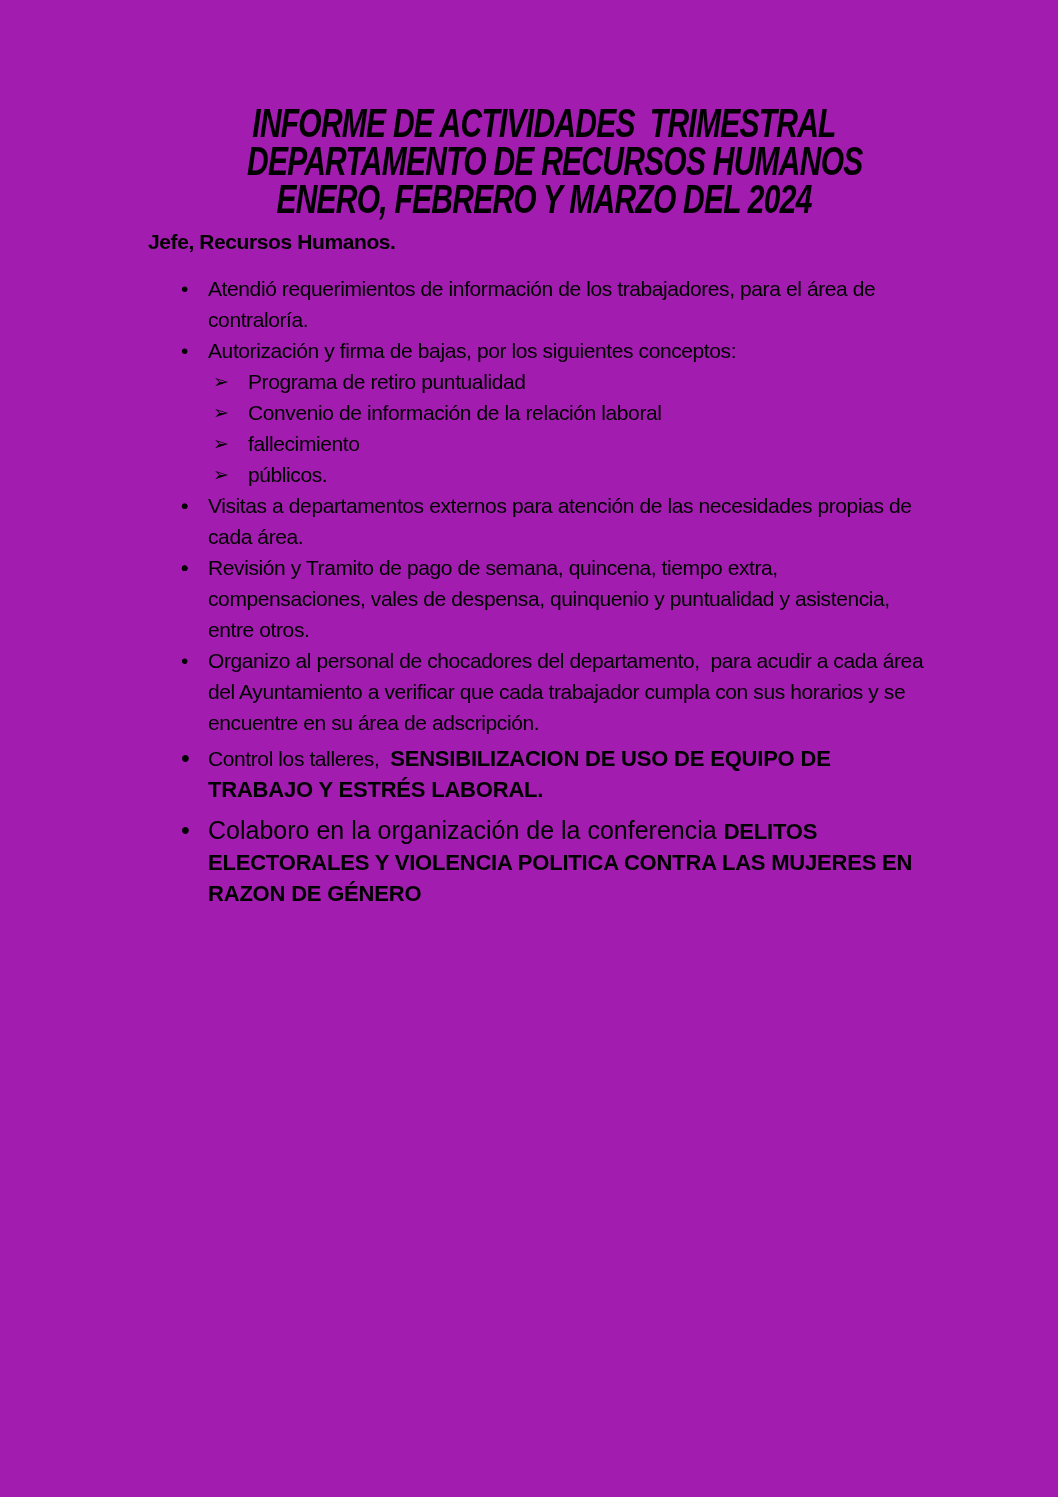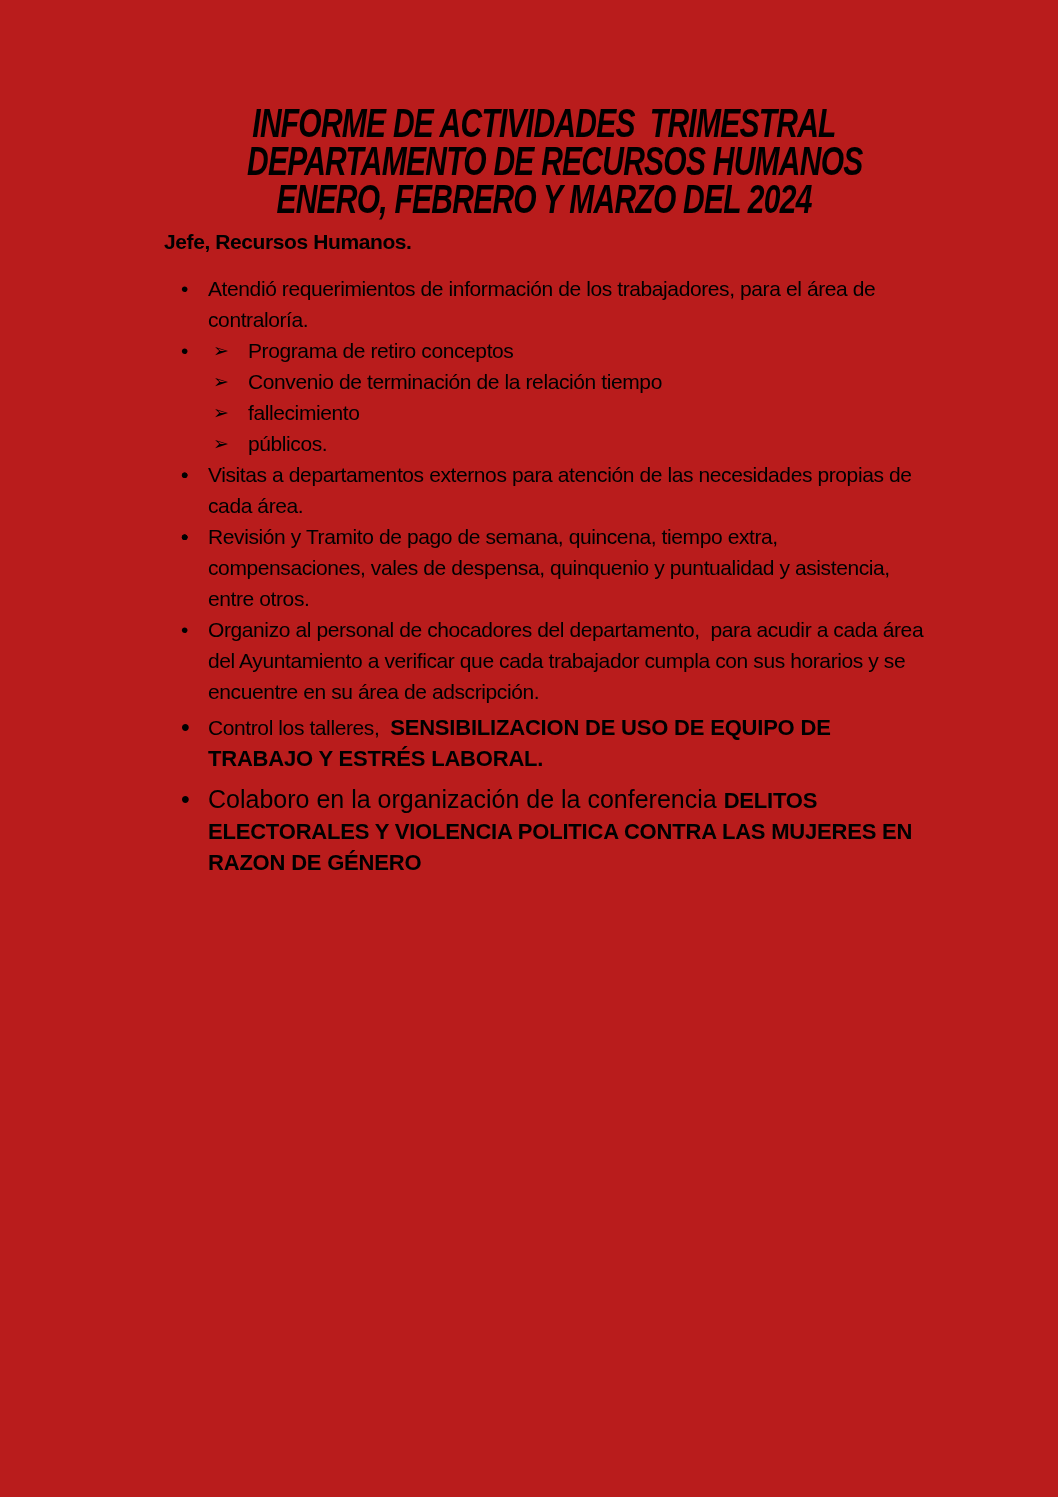--- a/index.html
+++ b/index.html
@@ -1,21 +1,21 @@
 <!DOCTYPE html>
 <html><head>
 <meta charset="utf-8">
 <style>
   html, body { margin: 0; padding: 0; background: #e8e8e8; }
   .page {
     position: relative;
     width: 1058px;
     height: 1497px;
     margin: 0 auto;
-    background: #b91c1c;
+    background: #a21caf;
     color: #000000;
     font-family: "Liberation Sans", "DejaVu Sans", sans-serif;
     overflow: hidden;
   }
   .content {
     position: absolute;
     left: 148px;
     top: 0;
     width: 792px;
   }
@@ -32,21 +32,21 @@
     transform-origin: 50% 50%;
   }
   .intro {
     margin: 129px 0 0 0;
     font-size: 21px;
     line-height: 31px;
     letter-spacing: -0.4px;
     white-space: pre-wrap;
   }
   .section-heading {
-    margin: 8px 0 0 16px;
+    margin: 8px 0 0 0;
     font-size: 21px;
     line-height: 31px;
     font-weight: bold;
     letter-spacing: -0.4px;
   }
   ul.list { list-style: none; margin: 16px 0 0 0; padding: 0; }
   ul.list li {
     position: relative;
     font-size: 21px;
     line-height: 31px;
@@ -80,30 +80,31 @@
 
     <ul class="list">
 
       <li class="lv1">
         <span class="mk">•</span>
         <span class="tx"><span>Atendió requerimientos de información de los trabajadores, para el área de contraloría.</span></span>
       </li>
 
       <li class="lv1">
         <span class="mk">•</span>
+        <span class="tx"><span>Autorización y firma de bajas, por los siguientes conceptos:</span></span>
       </li>
 
       <li class="lv2">
         <span class="mk">➢</span>
-        <span class="tx"><span>Programa de retiro conceptos</span></span>
+        <span class="tx"><span>Programa de retiro puntualidad</span></span>
       </li>
 
       <li class="lv2">
         <span class="mk">➢</span>
-        <span class="tx"><span>Convenio de terminación de la relación tiempo</span></span>
+        <span class="tx"><span>Convenio de información de la relación laboral</span></span>
       </li>
 
       <li class="lv2">
         <span class="mk">➢</span>
         <span class="tx"><span>fallecimiento</span></span>
       </li>
 
       <li class="lv2">
         <span class="mk">➢</span>
         <span class="tx"><span>públicos.</span></span>

